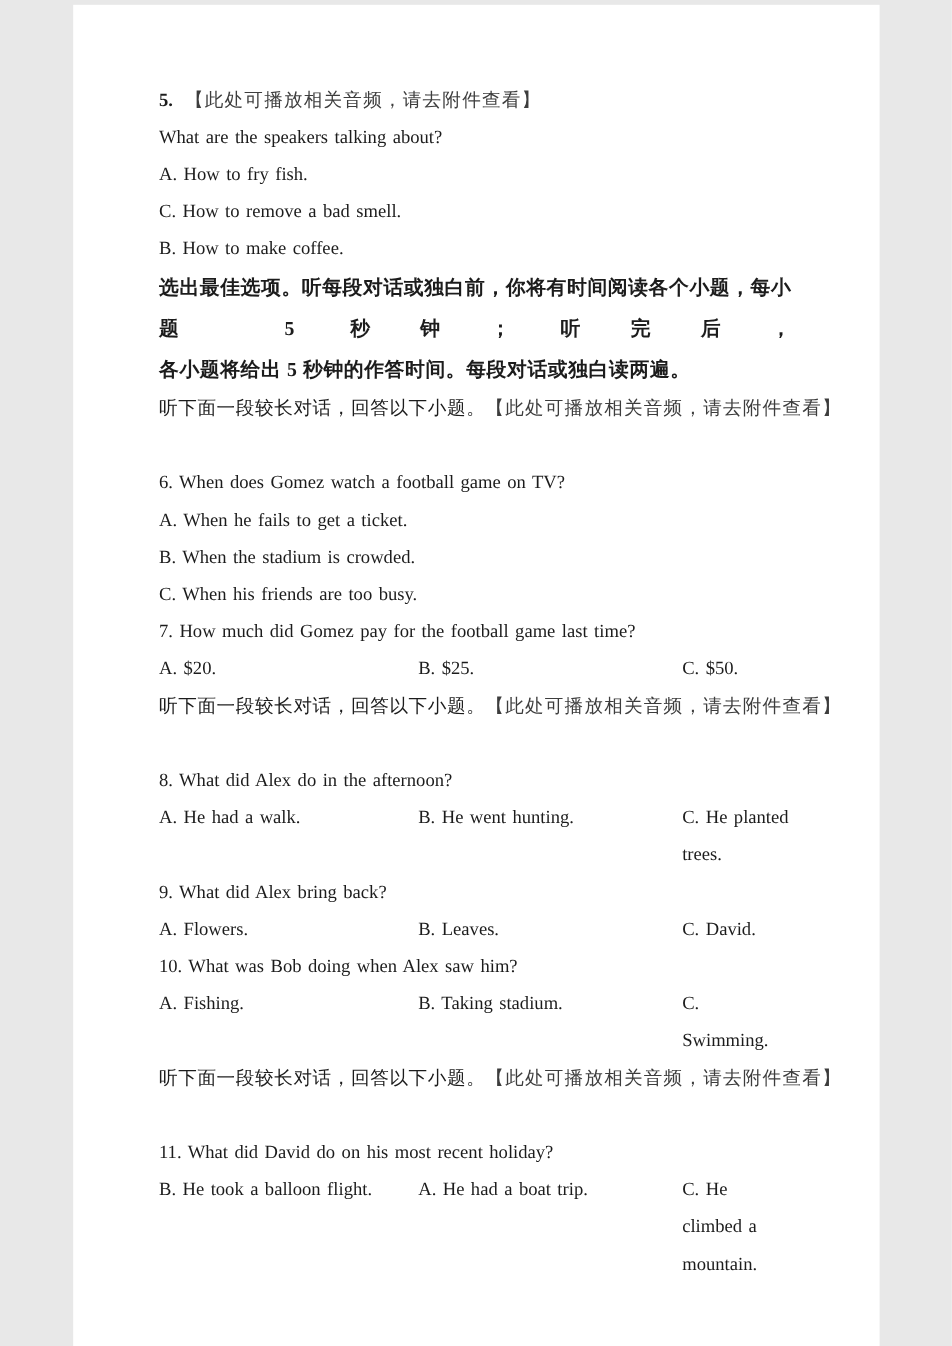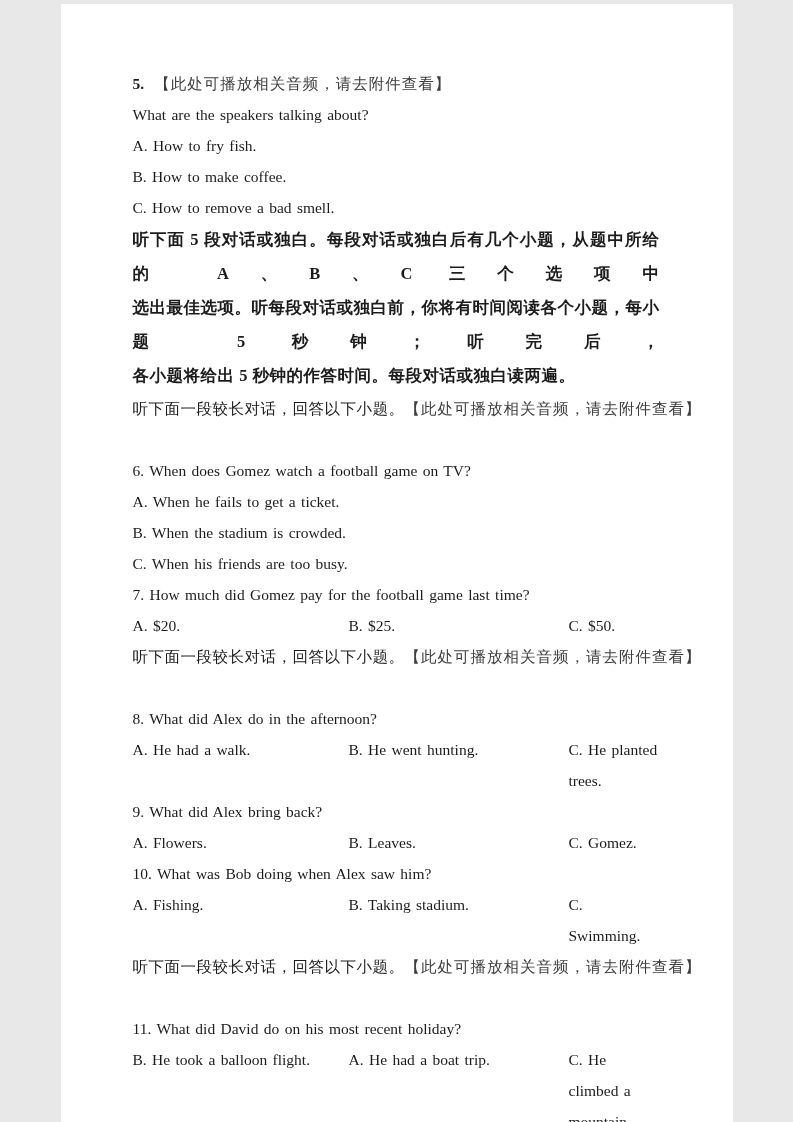--- a/index.html
+++ b/index.html
@@ -54,24 +54,23 @@
 </head>
 <body>
 
 <div class="page">
 
   <div class="line">
     <span class="qnum">5.</span><span class="zh audio-note">【此处可播放相关音频，请去附件查看】</span>
   </div>
   <div class="line">What are the speakers talking about?</div>
   <div class="line">A. How to fry fish.</div>
+  <div class="line">C. How to remove a bad smell.</div>
   <div class="line">B. How to make coffee.</div>
-  <div class="line">C. How to remove a bad smell.</div>
 
-  <div class="zh-bold fill">听下面 5 段对话或独白。每段对话或独白后有几个小题，从题中所给的 A、B、C 三个选项中</div>
   <div class="zh-bold fill">选出最佳选项。听每段对话或独白前，你将有时间阅读各个小题，每小题 5 秒钟；听完后，</div>
   <div class="zh-bold">各小题将给出 5 秒钟的作答时间。每段对话或独白读两遍。</div>
 
   <div class="line zh">
     <span>听下面一段较长对话，回答以下小题。</span><span class="audio-note">【此处可播放相关音频，请去附件查看】</span>
   </div>
   <div class="blank"></div>
 
   <div class="line">6. When does Gomez watch a football game on TV?</div>
   <div class="line">A. When he fails to get a ticket.</div>
@@ -94,21 +93,21 @@
   <div class="row3">
     <span>A. He had a walk.</span>
     <span>B. He went hunting.</span>
     <span>C. He planted trees.</span>
   </div>
 
   <div class="line">9. What did Alex bring back?</div>
   <div class="row3">
     <span>A. Flowers.</span>
     <span>B. Leaves.</span>
-    <span>C. Gomez.</span>
+    <span>C. David.</span>
   </div>
 
   <div class="line">10. What was Bob doing when Alex saw him?</div>
   <div class="row3">
     <span>A. Fishing.</span>
     <span>B. Taking stadium.</span>
     <span>C. Swimming.</span>
   </div>
 
   <div class="line zh">

